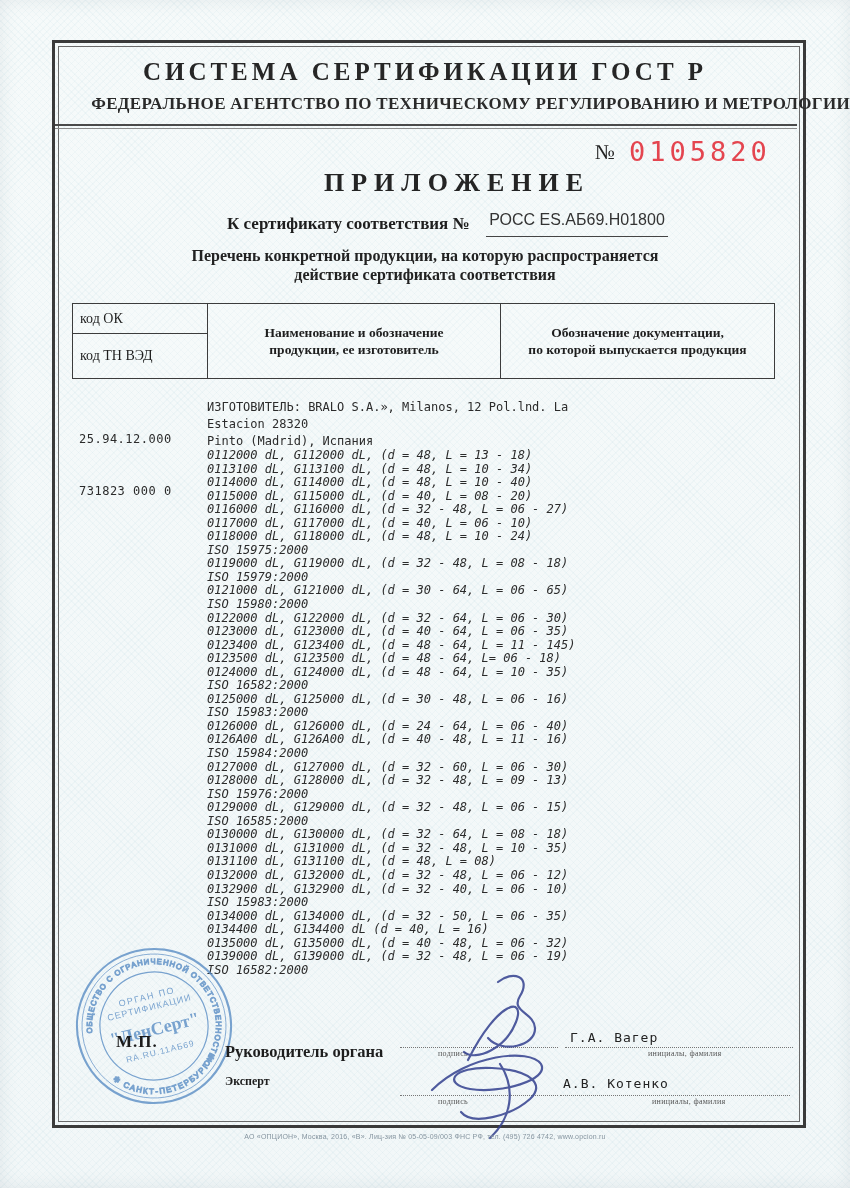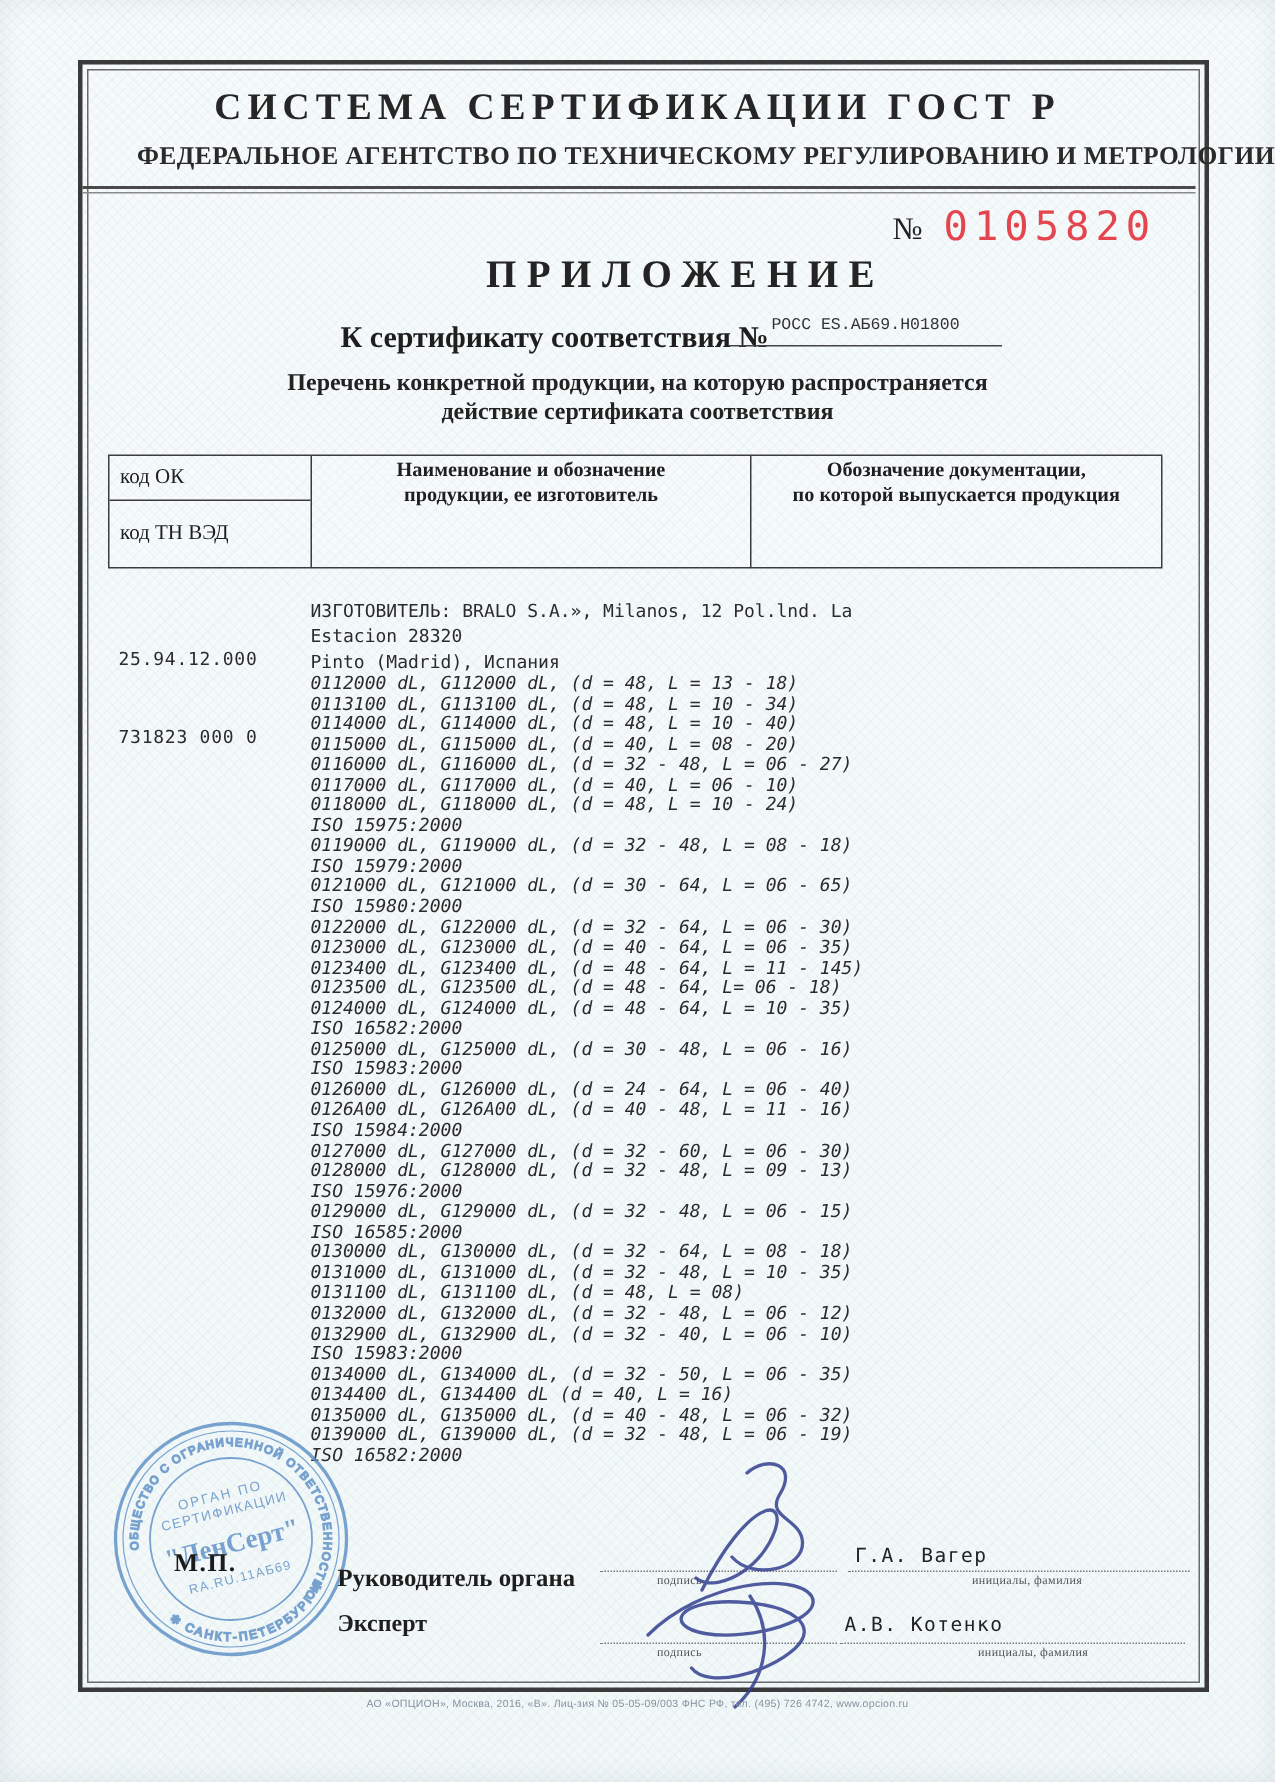--- a/index.html
+++ b/index.html
@@ -24,47 +24,47 @@
   .hdr-rule2{position:absolute;left:55px;top:128px;width:742px;height:1px;background:#8a8a8a;}
 
   .form-number{position:absolute;left:595px;top:136px;display:flex;align-items:flex-start;gap:14px;}
   .form-number .no{font-size:21px;color:#222;margin-top:4px;}
   .form-number .digits{font-family:"DejaVu Sans Mono", monospace;font-size:27px;
     letter-spacing:4px;color:#e4454f;}
 
   .doc-title{position:absolute;left:0;top:168px;width:100%;text-align:center;
     font-size:26px;font-weight:bold;letter-spacing:7px;color:#242424;padding-left:32px;}
 
-  .cert-label{position:absolute;left:227px;top:214px;font-size:20px;font-weight:bold;}
+  .cert-label{position:absolute;left:227px;top:214px;font-size:17px;font-weight:bold;}
   .cert-value{position:absolute;left:486px;top:211px;width:182px;text-align:center;
-    font-family:Liberation Mono, monospace;font-size:11px;color:#333;
+    font-family:Liberation Sans, sans-serif;font-size:16px;color:#333;
     padding-bottom:7px;border-bottom:1px solid #444;}
 
   .subtitle{position:absolute;left:0;top:246px;width:100%;text-align:center;
     font-size:16px;font-weight:bold;line-height:19px;color:#222;}
 
   .ptable{position:absolute;left:72px;top:303px;width:701px;height:74px;
     display:grid;grid-template-columns:135px 293px 273px;border:1px solid #3c3c3c;
     background:rgba(255,255,255,0.15);}
   .pt-col1{border-right:1px solid #3c3c3c;display:flex;flex-direction:column;}
   .pt-col1 .half{flex:1;display:flex;align-items:center;padding-left:7px;font-size:14px;}
   .pt-col1 .half.top{border-bottom:1px solid #3c3c3c;flex:0 0 29px;}
-  .pt-head{display:flex;flex-direction:column;align-items:center;justify-content:flex-start;
+  .pt-head{display:flex;flex-direction:column;align-items:center;justify-content:center;
     font-size:13.5px;font-weight:bold;line-height:17px;text-align:center;}
   .pt-col2{border-right:1px solid #3c3c3c;}
 
   .mono{font-family:"DejaVu Sans Mono", monospace;font-size:12px;color:#2b2b2b;}
   .code-ok{position:absolute;left:79px;top:432px;letter-spacing:.5px;}
   .code-tnved{position:absolute;left:79px;top:484px;letter-spacing:.5px;}
   .manufacturer{position:absolute;left:207px;top:399px;line-height:17px;width:420px;}
   .products{position:absolute;left:207px;top:449px;}
   .products .pline{line-height:13.55px;white-space:pre;font-style:italic;}
 
   .sig-role1{position:absolute;left:225px;top:1026px;font-size:16.5px;font-weight:bold;margin-top:16px;}
-  .sig-role2{position:absolute;left:225px;top:1074px;font-size:16px;font-weight:bold;}
+  .sig-role2{position:absolute;left:225px;top:1074px;font-size:12px;font-weight:bold;}
   .sig-line{position:absolute;height:1px;border-bottom:1px dotted #777;}
   .sl1{left:400px;top:1046px;width:158px;}
   .sl1b{left:565px;top:1046px;width:228px;}
   .sl2{left:400px;top:1094px;width:158px;}
   .sl2b{left:560px;top:1094px;width:230px;}
   .sig-caption{position:absolute;font-size:8px;color:#555;letter-spacing:.3px;}
   .sc1{left:438px;top:1049px;}
   .sc1b{left:648px;top:1049px;}
   .sc2{left:438px;top:1097px;}
   .sc2b{left:652px;top:1097px;}

